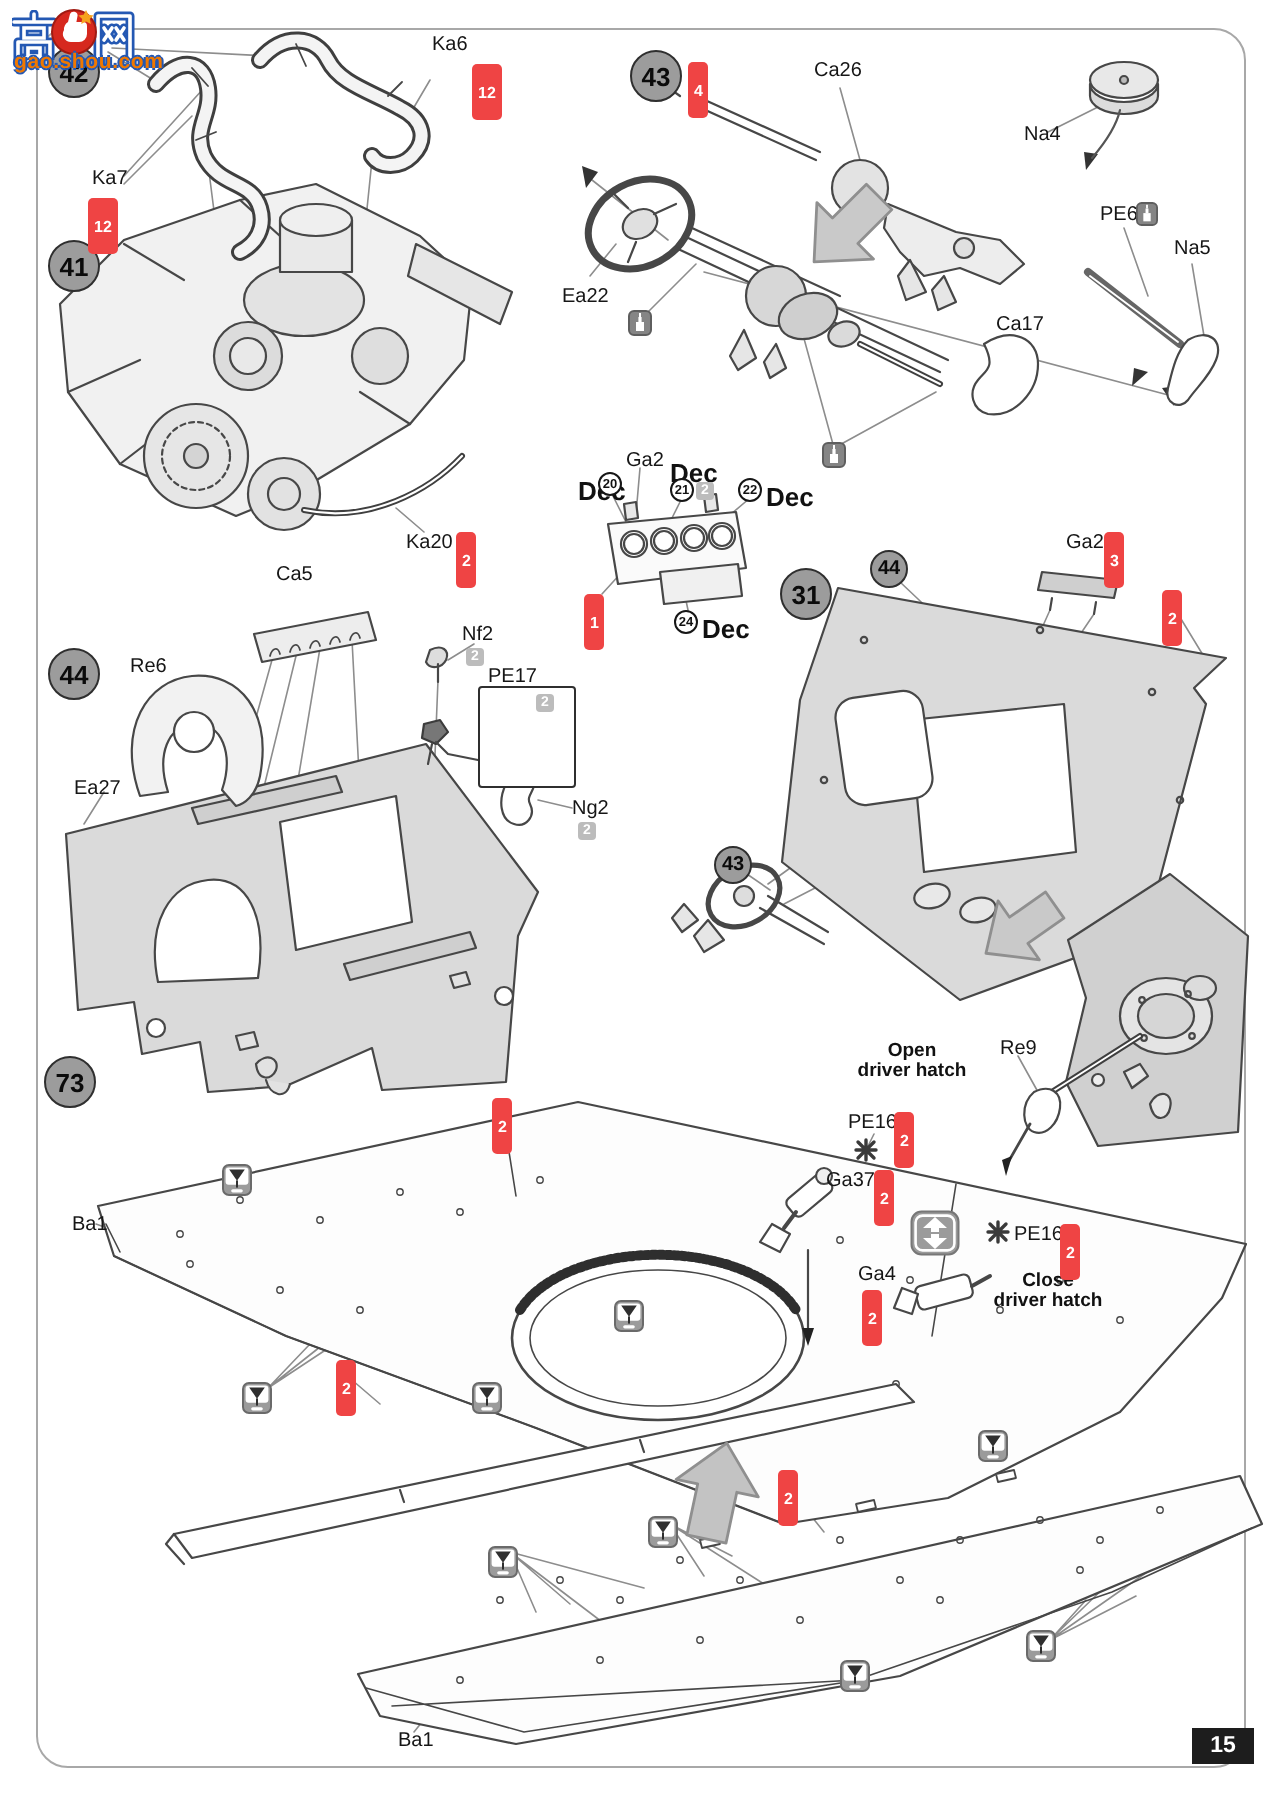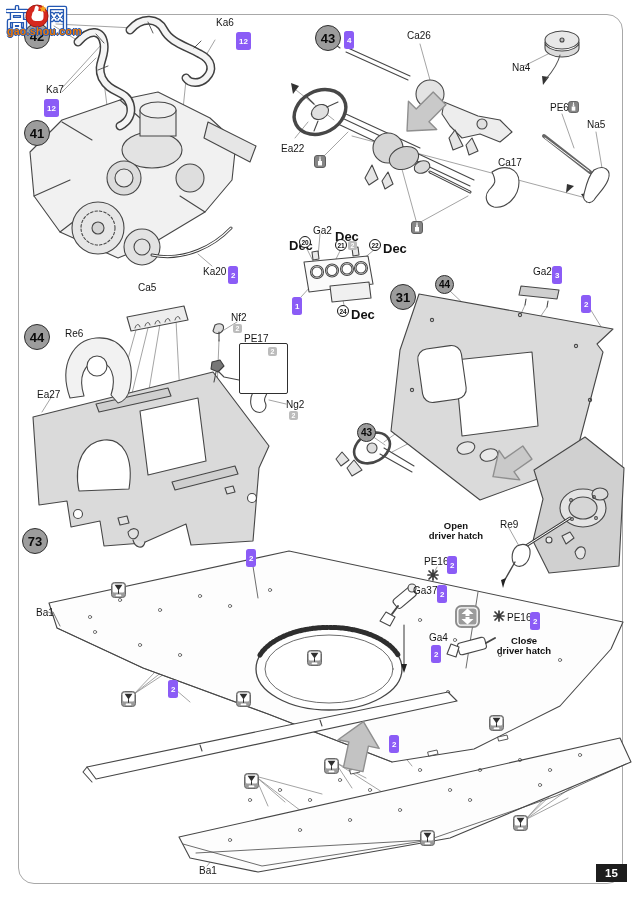--- a/index.html
+++ b/index.html
@@ -3,22 +3,22 @@
 <meta charset="utf-8">
 <style>
   html,body{margin:0;padding:0;background:#fff;}
   #page{position:relative;width:637px;height:900px;background:#fff;overflow:hidden;
         font-family:"Liberation Sans",sans-serif;color:#111;}
   #frame{position:absolute;left:18px;top:14px;width:603px;height:868px;
          border:1.5px solid #a8a8a8;border-radius:16px;}
   svg.art{position:absolute;left:0;top:0;z-index:5;}
   .lbl{position:absolute;z-index:20;font-size:10px;color:#161616;white-space:nowrap;line-height:1;}
   .declbl{position:absolute;z-index:20;font-size:13px;font-weight:700;white-space:nowrap;}
-  .badge{position:absolute;z-index:21;background:#8b5cf6;color:#fff;font-size:8px;font-weight:700;
-         height:18px;padding:0 3px;border-radius:2.5px;display:flex;align-items:center;justify-content:center;}
+  .badge{position:absolute;z-index:21;background:#ef4444;color:#fff;font-size:8px;font-weight:700;
+         height:28px;padding:0 3px;border-radius:2.5px;display:flex;align-items:center;justify-content:center;}
   .badge.light{background:#bcbcbc;height:9px;font-size:7px;padding:0 2.5px;border-radius:2px;}
   .circle{position:absolute;z-index:21;width:24px;height:24px;border-radius:50%;background:#9c9c9c;
           border:1.6px solid #2f2f2f;color:#0b0b0b;font-size:13px;font-weight:700;
           display:flex;align-items:center;justify-content:center;}
   .circle.sm{width:17px;height:17px;font-size:10px;border-width:1.4px;}
   .deccirc{position:absolute;z-index:21;width:12px;height:12px;border-radius:50%;background:#fff;
            border:1.3px solid #161616;color:#111;font-size:6.5px;font-weight:700;box-sizing:border-box;
            display:flex;align-items:center;justify-content:center;}
   .icon{position:absolute;z-index:22;line-height:0;}
   .hatch-note{position:absolute;z-index:20;font-size:9.5px;font-weight:700;text-align:center;line-height:1.1;}

